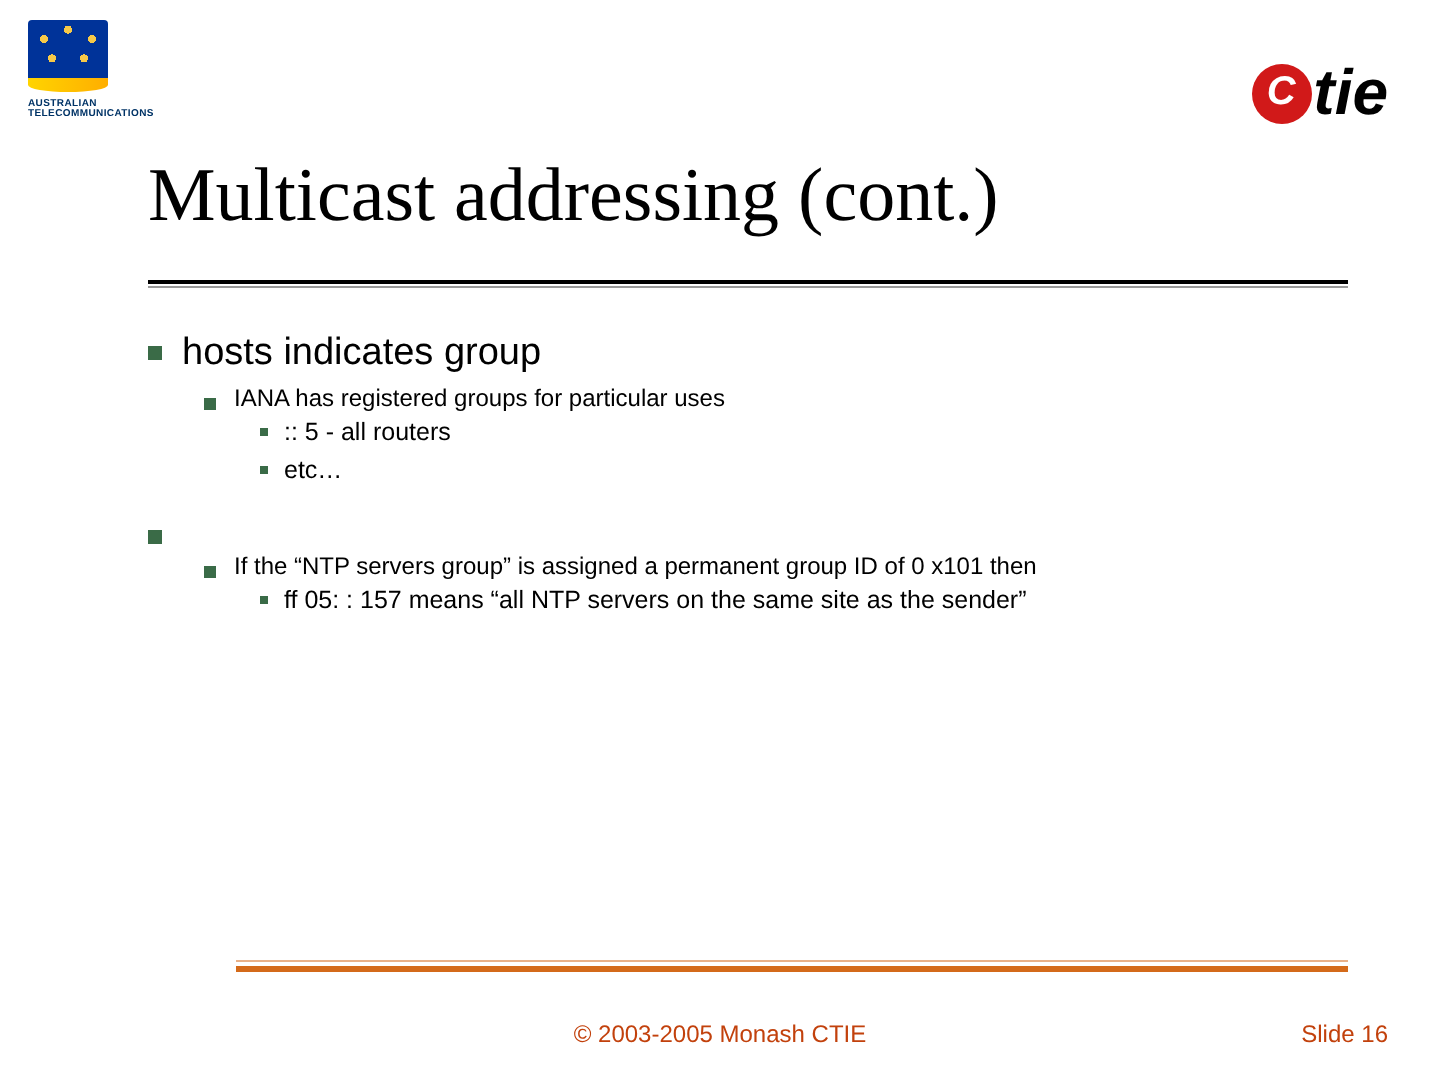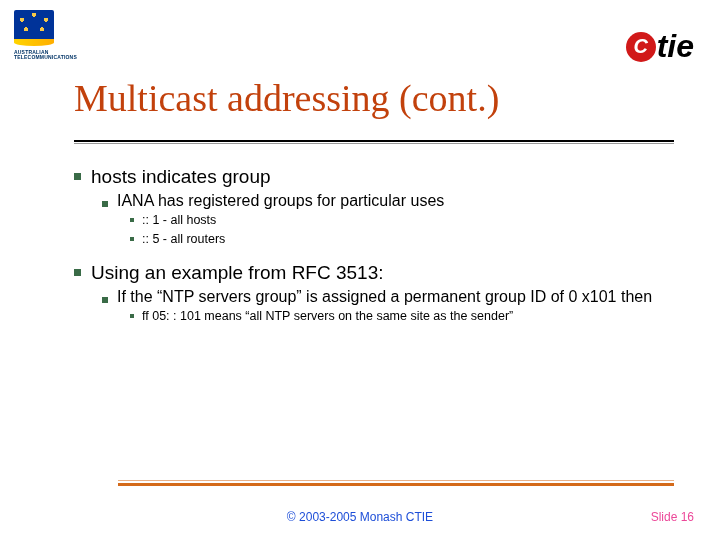--- a/index.html
+++ b/index.html
@@ -4,35 +4,35 @@
 <style>
 html,body{margin:0;padding:0;width:720px;height:540px;background:#fff;font-family:Verdana,Geneva,sans-serif;color:#000;overflow:hidden}
 .slide{position:relative;width:720px;height:540px}
 .logo-left{position:absolute;top:10px;left:14px;width:58px;height:62px}
 .logo-left .stars{width:40px;height:32px;background:radial-gradient(circle at 20% 30%,#f7c948 0 2px,transparent 2px),radial-gradient(circle at 50% 15%,#f7c948 0 2px,transparent 2px),radial-gradient(circle at 80% 30%,#f7c948 0 2px,transparent 2px),radial-gradient(circle at 30% 60%,#f7c948 0 2px,transparent 2px),radial-gradient(circle at 70% 60%,#f7c948 0 2px,transparent 2px);background-color:#003399;border-radius:2px}
 .logo-left .swoosh{width:40px;height:7px;background:linear-gradient(90deg,#ffd400,#ffae00);border-radius:0 0 50% 50%;margin-top:-3px}
 .logo-left .txt{font-size:5px;font-weight:bold;color:#003366;text-align:left;line-height:5px;margin-top:4px;letter-spacing:0.2px}
 .logo-right{position:absolute;top:26px;right:26px;font-size:32px;font-style:italic;font-weight:bold}
 .logo-right .c-badge{display:inline-flex;align-items:center;justify-content:center;width:30px;height:30px;border-radius:50%;background:#d11919;color:#fff;font-style:italic;font-weight:bold;font-size:20px;margin-right:1px;vertical-align:middle}
 .logo-right .tie{color:#000;vertical-align:middle}
-.title{position:absolute;top:76px;left:74px;font-family:Georgia,'Times New Roman',serif;font-size:38px;color:#c2410c}
+.title{position:absolute;top:76px;left:74px;font-family:Georgia,'Times New Roman',serif;font-size:38px;color:#000000}
 .rule1{position:absolute;top:140px;left:74px;width:600px;height:2px;background:#000}
 .rule1::after{content:"";position:absolute;left:0;top:3px;width:600px;height:1px;background:#999}
 .content{position:absolute;top:160px;left:74px;width:612px}
 .b1{font-size:19px;margin:6px 0 4px 0;display:flex;align-items:flex-start}
-.b2{font-size:16px;margin:4px 0 2px 28px;display:flex;align-items:center}
+.b2{font-size:12px;margin:4px 0 2px 28px;display:flex;align-items:center}
 .b3{font-size:12.5px;margin:2px 0 2px 56px;display:flex;align-items:flex-start;line-height:1.35}
 .sq{display:inline-block;width:7px;height:7px;background:#3a6b47;flex:0 0 7px;margin-top:7px;margin-right:10px}
 .b2 .sq{width:6px;height:6px;flex:0 0 6px;margin-top:6px;margin-right:9px}
 .b3 .sq{width:4px;height:4px;flex:0 0 4px;margin-top:6px;margin-right:8px}
 .gap{height:6px}
 .rule2{position:absolute;left:118px;bottom:54px;width:556px;height:3px;background:#d46a1a}
 .rule2::before{content:"";position:absolute;left:0;top:-3px;width:556px;height:1px;background:#e8b088}
-.footer-c{position:absolute;bottom:16px;left:0;width:720px;text-align:center;font-size:12px;color:#1d4ed8}
-.footer-r{position:absolute;bottom:16px;right:26px;font-size:12px;color:#ec4899}
+.footer-c{position:absolute;bottom:16px;left:0;width:720px;text-align:center;font-size:12px;color:#c2410c}
+.footer-r{position:absolute;bottom:16px;right:26px;font-size:12px;color:#c2410c}
 </style>
 </head>
 <body>
 
 <div class="slide">
 
   <div class="logo-left">
     <div class="stars"></div>
     <div class="swoosh"></div>
     <div class="txt">AUSTRALIAN
@@ -53,42 +53,41 @@
       <span>hosts indicates group</span>
     </div>
 
     <div class="b2">
       <span class="sq"></span>
       <span>IANA has registered groups for particular uses</span>
     </div>
 
     <div class="b3">
       <span class="sq"></span>
-      <span>:: 1 - all hosts</span>
+      <span>:: 5 - all routers</span>
     </div>
     <div class="b3">
       <span class="sq"></span>
-      <span>:: 5 - all routers</span>
+      <span>etc…</span>
     </div>
 
     <div class="gap"></div>
 
     <div class="b1">
       <span class="sq"></span>
-      <span>Using an example from RFC 3513:</span>
     </div>
 
     <div class="b2">
       <span class="sq"></span>
       <span>If the “NTP servers group” is assigned a permanent group ID of 0 x101 then</span>
     </div>
 
     <div class="b3">
       <span class="sq"></span>
-      <span>ff 05: : 101 means “all NTP servers on the same site as the sender”</span>
+      <span>ff 05: : 157 means “all NTP servers on the same site as the sender”</span>
     </div>
 
   </div>
 
   <div class="rule2"></div>
   <div class="footer-c">© 2003-2005 Monash CTIE</div>
   <div class="footer-r">Slide 16</div>
 
 </div>
 

